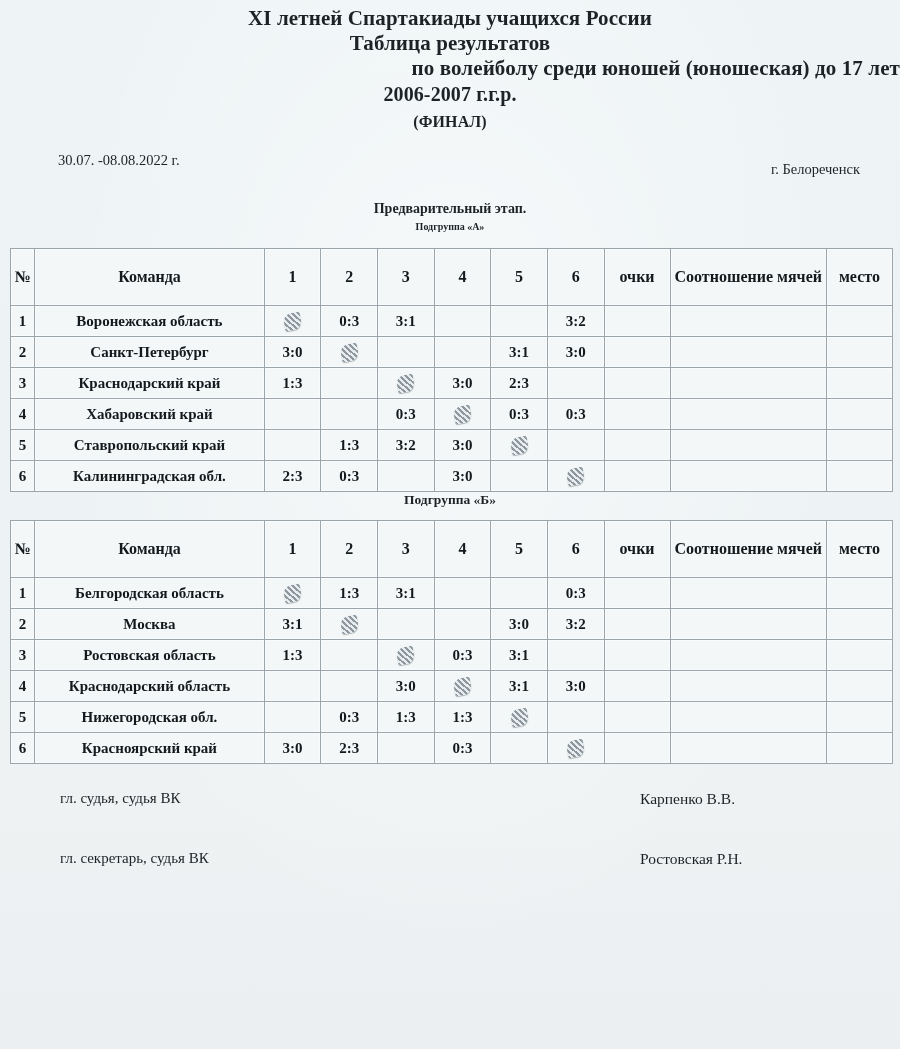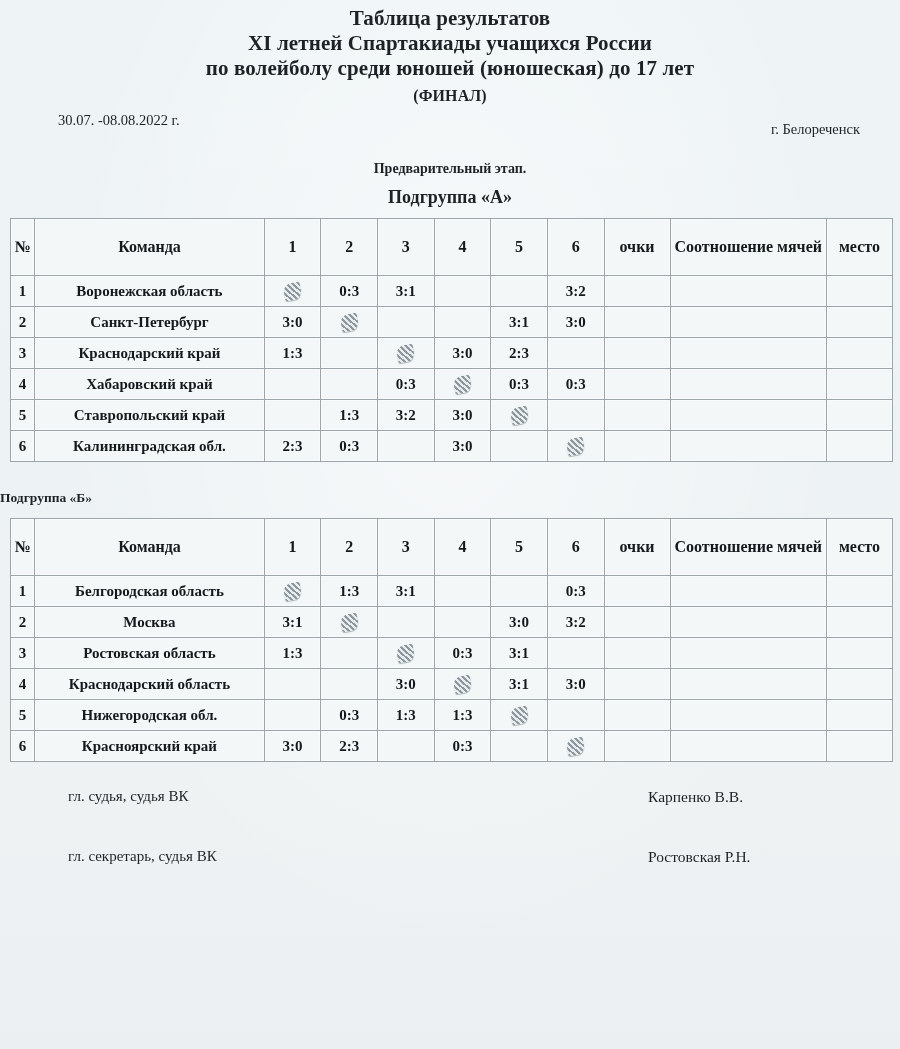--- a/index.html
+++ b/index.html
@@ -39,29 +39,29 @@
   }
   .title-line {
     font-weight: bold;
     font-size: 21px;
     line-height: 25px;
     letter-spacing: 0.1px;
     white-space: nowrap;
   }
   .title-line.l1 { font-size: 21px; }
   .title-line.l2 { font-size: 21px; }
-  .title-line.l3 { font-size: 21px; }
+  .title-line.l3 { font-size: 21px; text-align: right; }
   .title-line.l4 { font-size: 20px; margin-top: 1px; }
   .title-line.l5 { font-size: 16px; margin-top: 2px; }
 
   
   .meta-row {
     position: relative;
     height: 26px;
-    margin-top: 4px;
+    margin-top: 18px;
   }
   .meta-date {
     position: absolute;
     left: 58px;
     top: 0;
     font-size: 14.5px;
   }
   .meta-city {
     position: absolute;
     right: 40px;
@@ -73,27 +73,26 @@
   
   .stage-caption {
     text-align: center;
     font-weight: bold;
     font-size: 14px;
     line-height: 18px;
     margin-top: 22px;
   }
   .stage-caption .sub {
     display: block;
-    font-size: 18px;
-    margin-top: 10px;
+    font-size: 10px;
   }
   .group-caption {
+    text-align: center;
     font-weight: bold;
     font-size: 13.5px;
-    margin-top: 28px;
   }
 
   
   .table-wrap {
     margin: 12px 10px 0 10px;
   }
   table.results {
     border-collapse: collapse;
     width: 883px;
     table-layout: fixed;
@@ -158,44 +157,44 @@
 
   
   .signatures {
     margin-top: 26px;
     position: relative;
     height: 130px;
   }
   .sig-row {
     position: relative;
     height: 60px;
-    margin-left: 8px;
   }
   .sig-role {
     position: absolute;
     left: 60px;
     font-size: 15px;
   }
   .sig-name {
     position: absolute;
     left: 640px;
     font-size: 15.5px;
   }
 </style>
 </head>
 <body>
 
 <div class="paper"></div>
 
 <div class="sheet">
 
   <div class="title-block">
+    <div class="title-line l2">XI летней Спартакиады учащихся России</div>
     <div class="title-line l1">Таблица результатов</div>
-    <div class="title-line l2">XI летней Спартакиады учащихся России</div>
     <div class="title-line l3">по волейболу среди юношей (юношеская) до 17 лет</div>
+    <div class="title-line l4">2006-2007 г.г.р.</div>
     <div class="title-line l5">(ФИНАЛ)</div>
   </div>
 
   <div class="meta-row">
     <div class="meta-date">30.07. -08.08.2022 г.</div>
     <div class="meta-city">г. Белореченск</div>
   </div>
 
   <div class="stage-caption">
     <span>Предварительный этап.</span>

